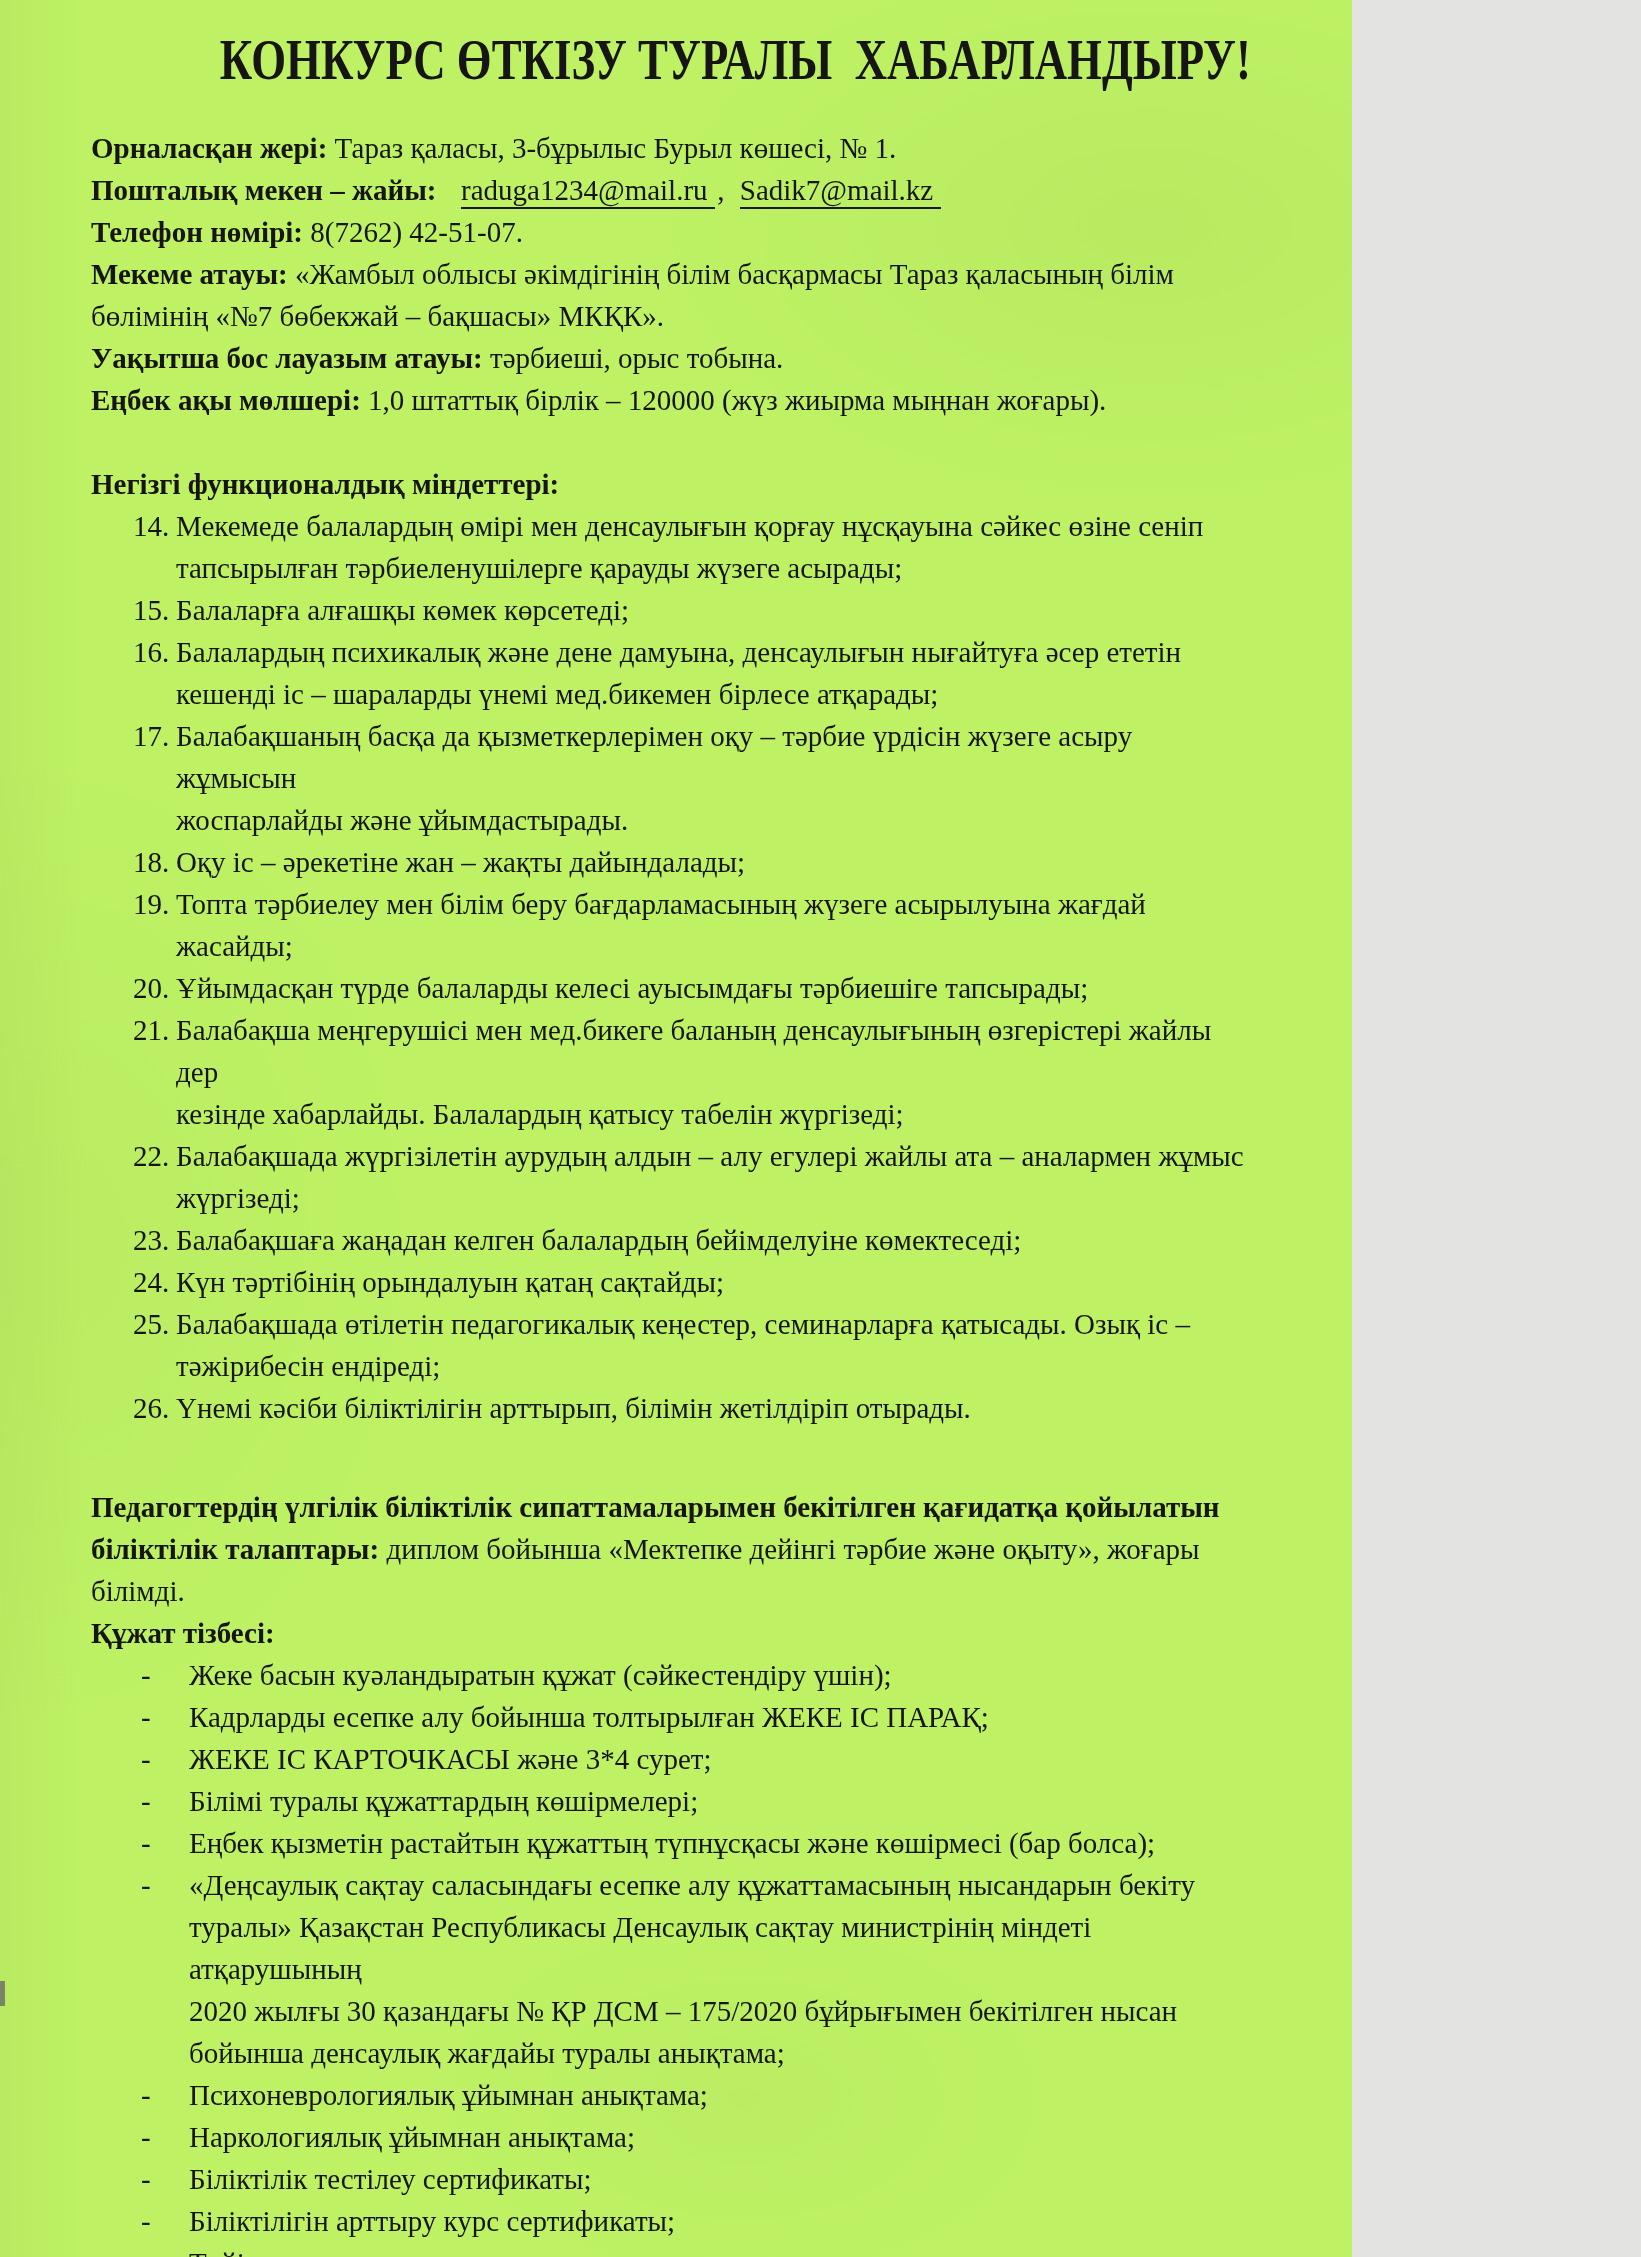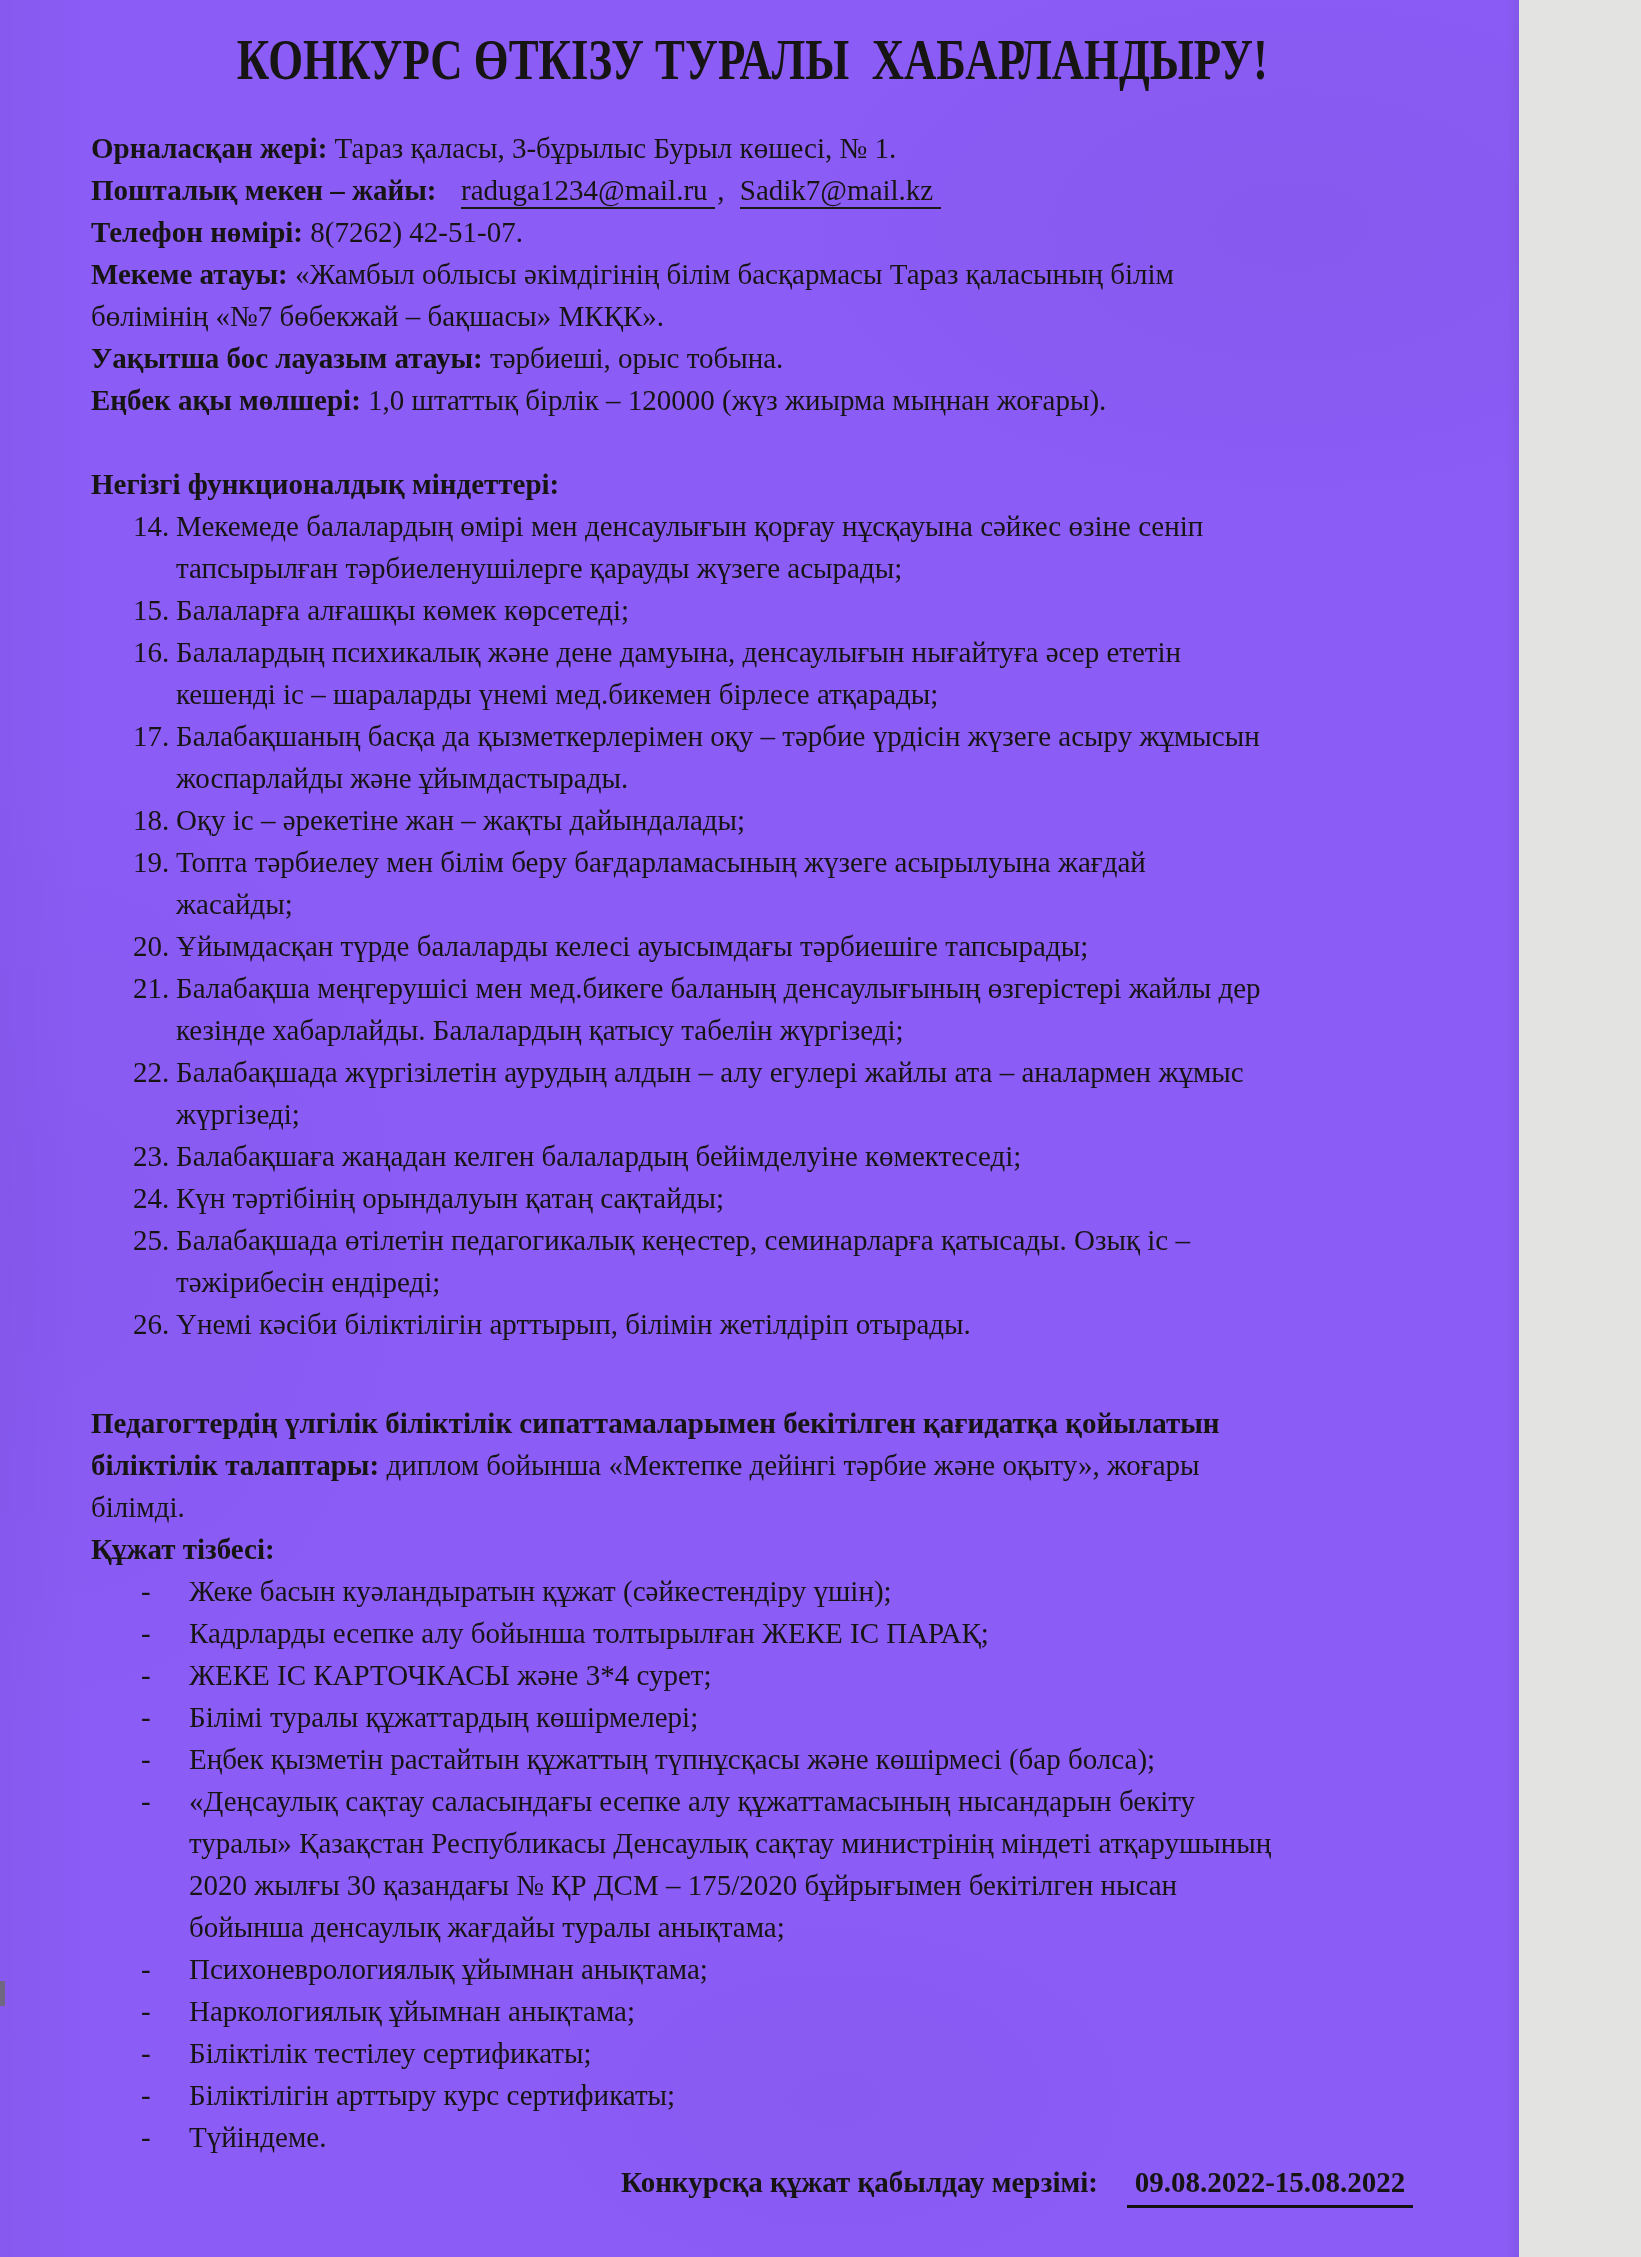--- a/index.html
+++ b/index.html
@@ -1,21 +1,21 @@
 <!DOCTYPE html>
 <html><head>
 <meta charset="utf-8">
 <style>
   * { margin: 0; padding: 0; box-sizing: border-box; }
   html, body { width: 1641px; background: #e3e3e1; }
   .page {
     position: relative;
-    width: 1519px;
+    width: 1352px;
     height: 2257px;
-    background: #8b5cf6;
+    background: #bef264;
     color: #161514;
     font-family: "Liberation Serif", "DejaVu Serif", serif;
     font-size: 29px;
     line-height: 42px;
     padding: 29px 106px 0 91px;
     overflow: hidden;
   }
   
   .page::before {
     content: "";

